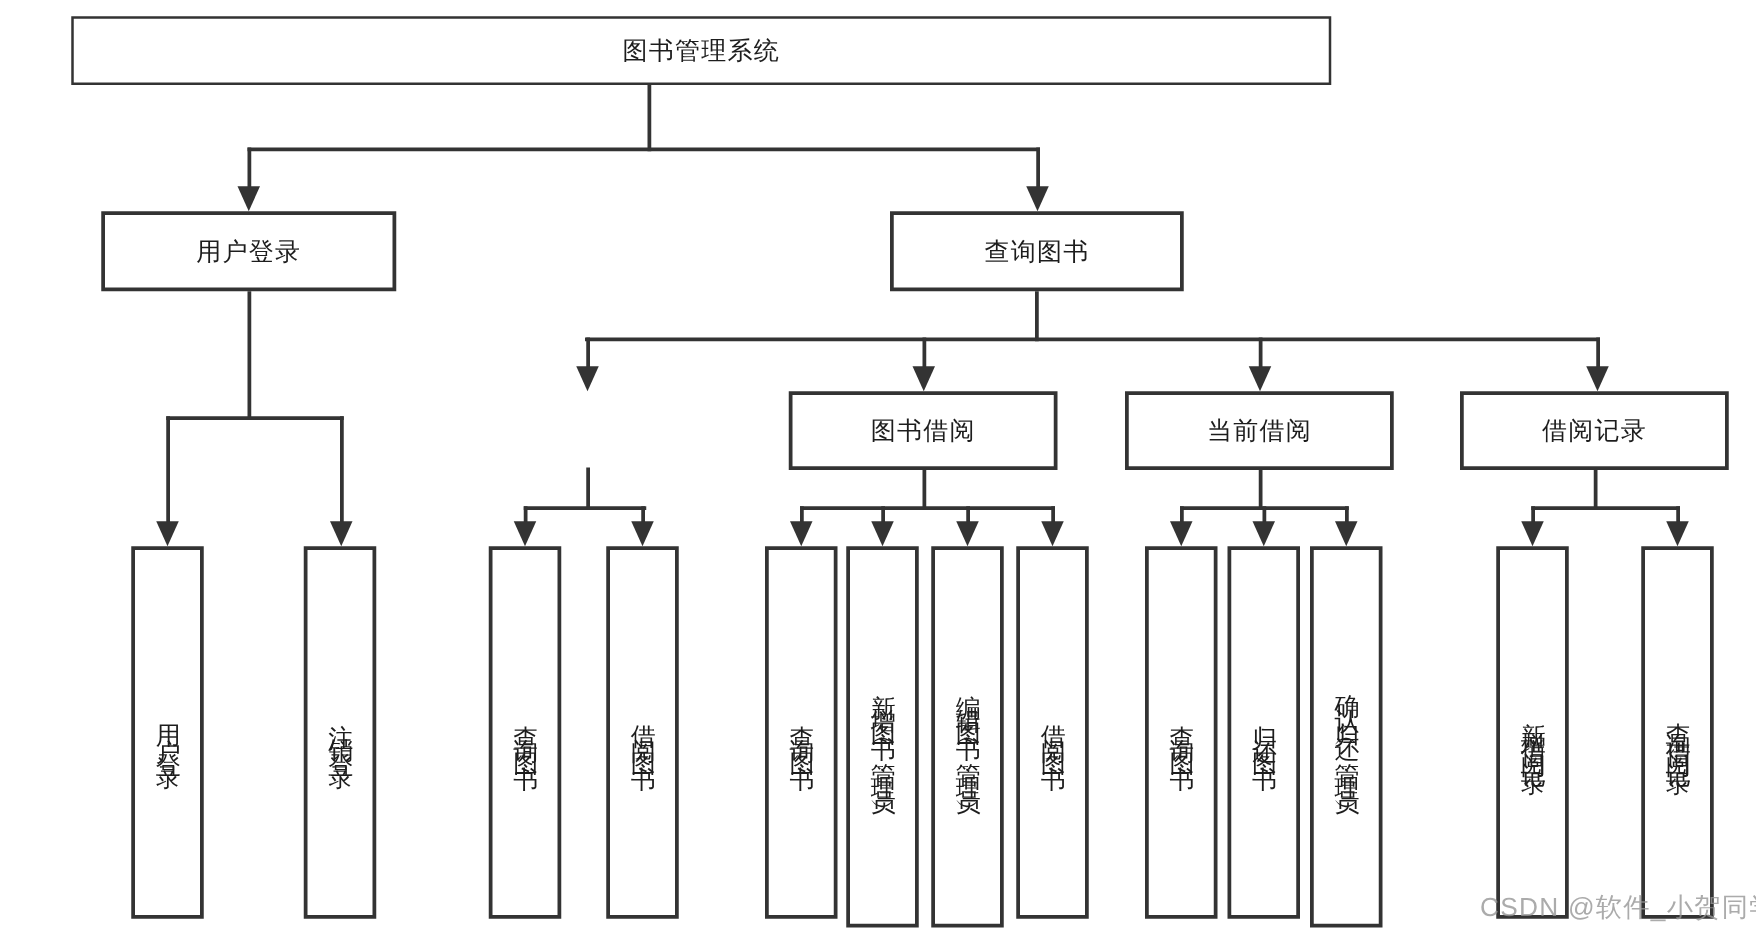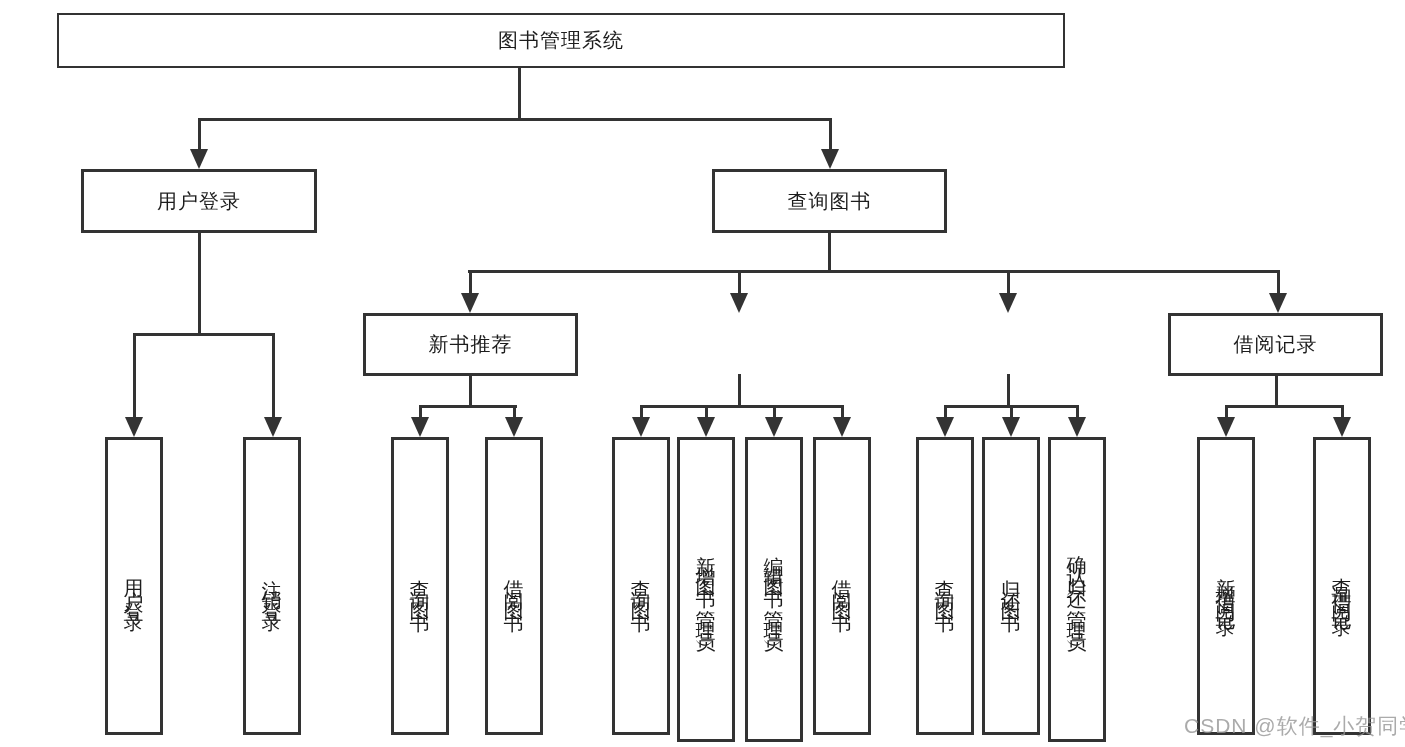--- a/index.html
+++ b/index.html
@@ -98,22 +98,25 @@
     <div class="vline" style="left:469px;top:270px;height:27px;"></div>
     <div class="ah" style="left:461px;top:293px;"></div>
     <div class="vline" style="left:738px;top:270px;height:27px;"></div>
     <div class="ah" style="left:730px;top:293px;"></div>
     <div class="vline" style="left:1007px;top:270px;height:27px;"></div>
     <div class="ah" style="left:999px;top:293px;"></div>
     <div class="vline" style="left:1277px;top:270px;height:27px;"></div>
     <div class="ah" style="left:1269px;top:293px;"></div>
   </div>
 
-  <div class="box b3" style="left:363px;top:313px;width:215px;height:63px;">
-    <span>新书推荐</span>
+  <div class="box b3" style="left:631px;top:313px;width:215px;height:63px;">
+    <span>图书借阅</span>
+  </div>
+  <div class="box b3" style="left:900px;top:313px;width:215px;height:63px;">
+    <span>当前借阅</span>
   </div>
   <div class="box b3" style="left:1168px;top:313px;width:215px;height:63px;">
     <span>借阅记录</span>
   </div>
 
   <div>
     <div class="vline" style="left:469px;top:374px;height:34px;"></div>
     <div class="hline" style="left:419px;top:405px;width:98px;"></div>
     <div class="vline" style="left:419px;top:405px;height:16px;"></div>
     <div class="ah" style="left:411px;top:417px;"></div>

